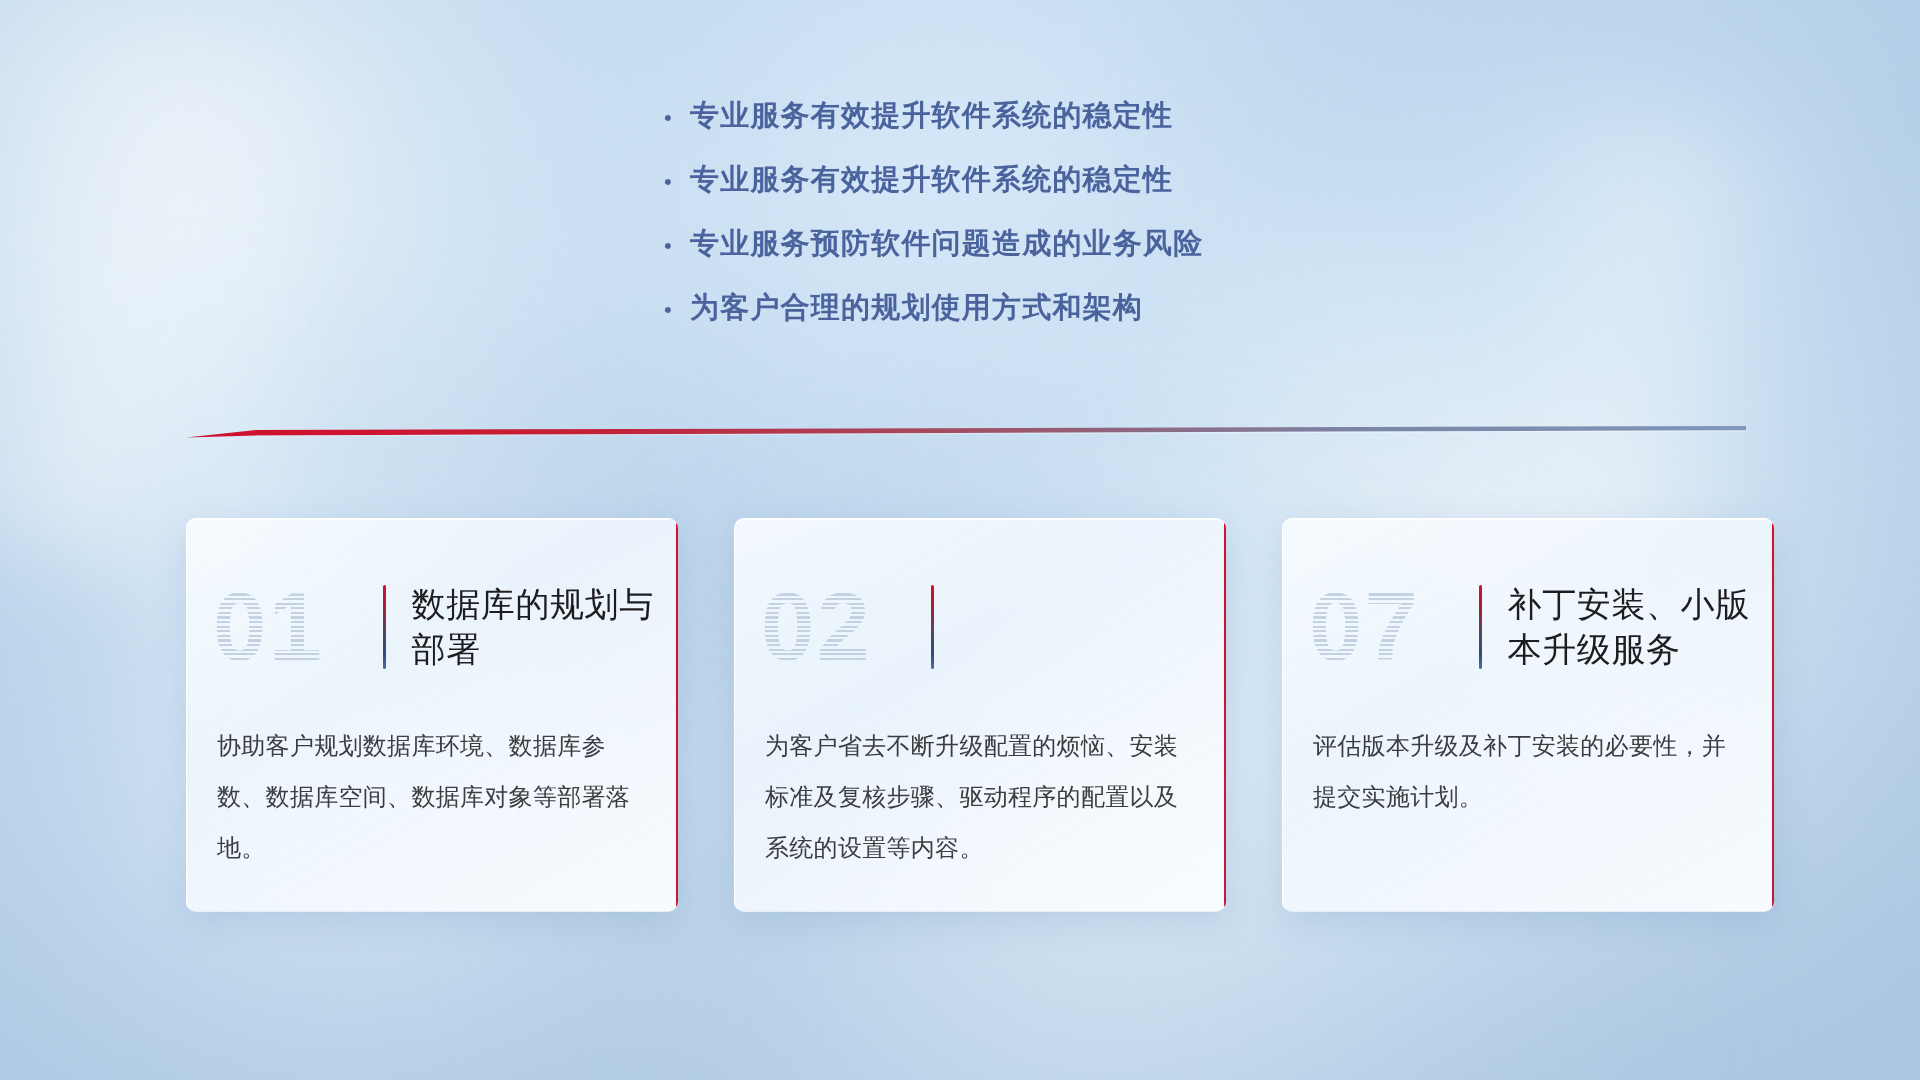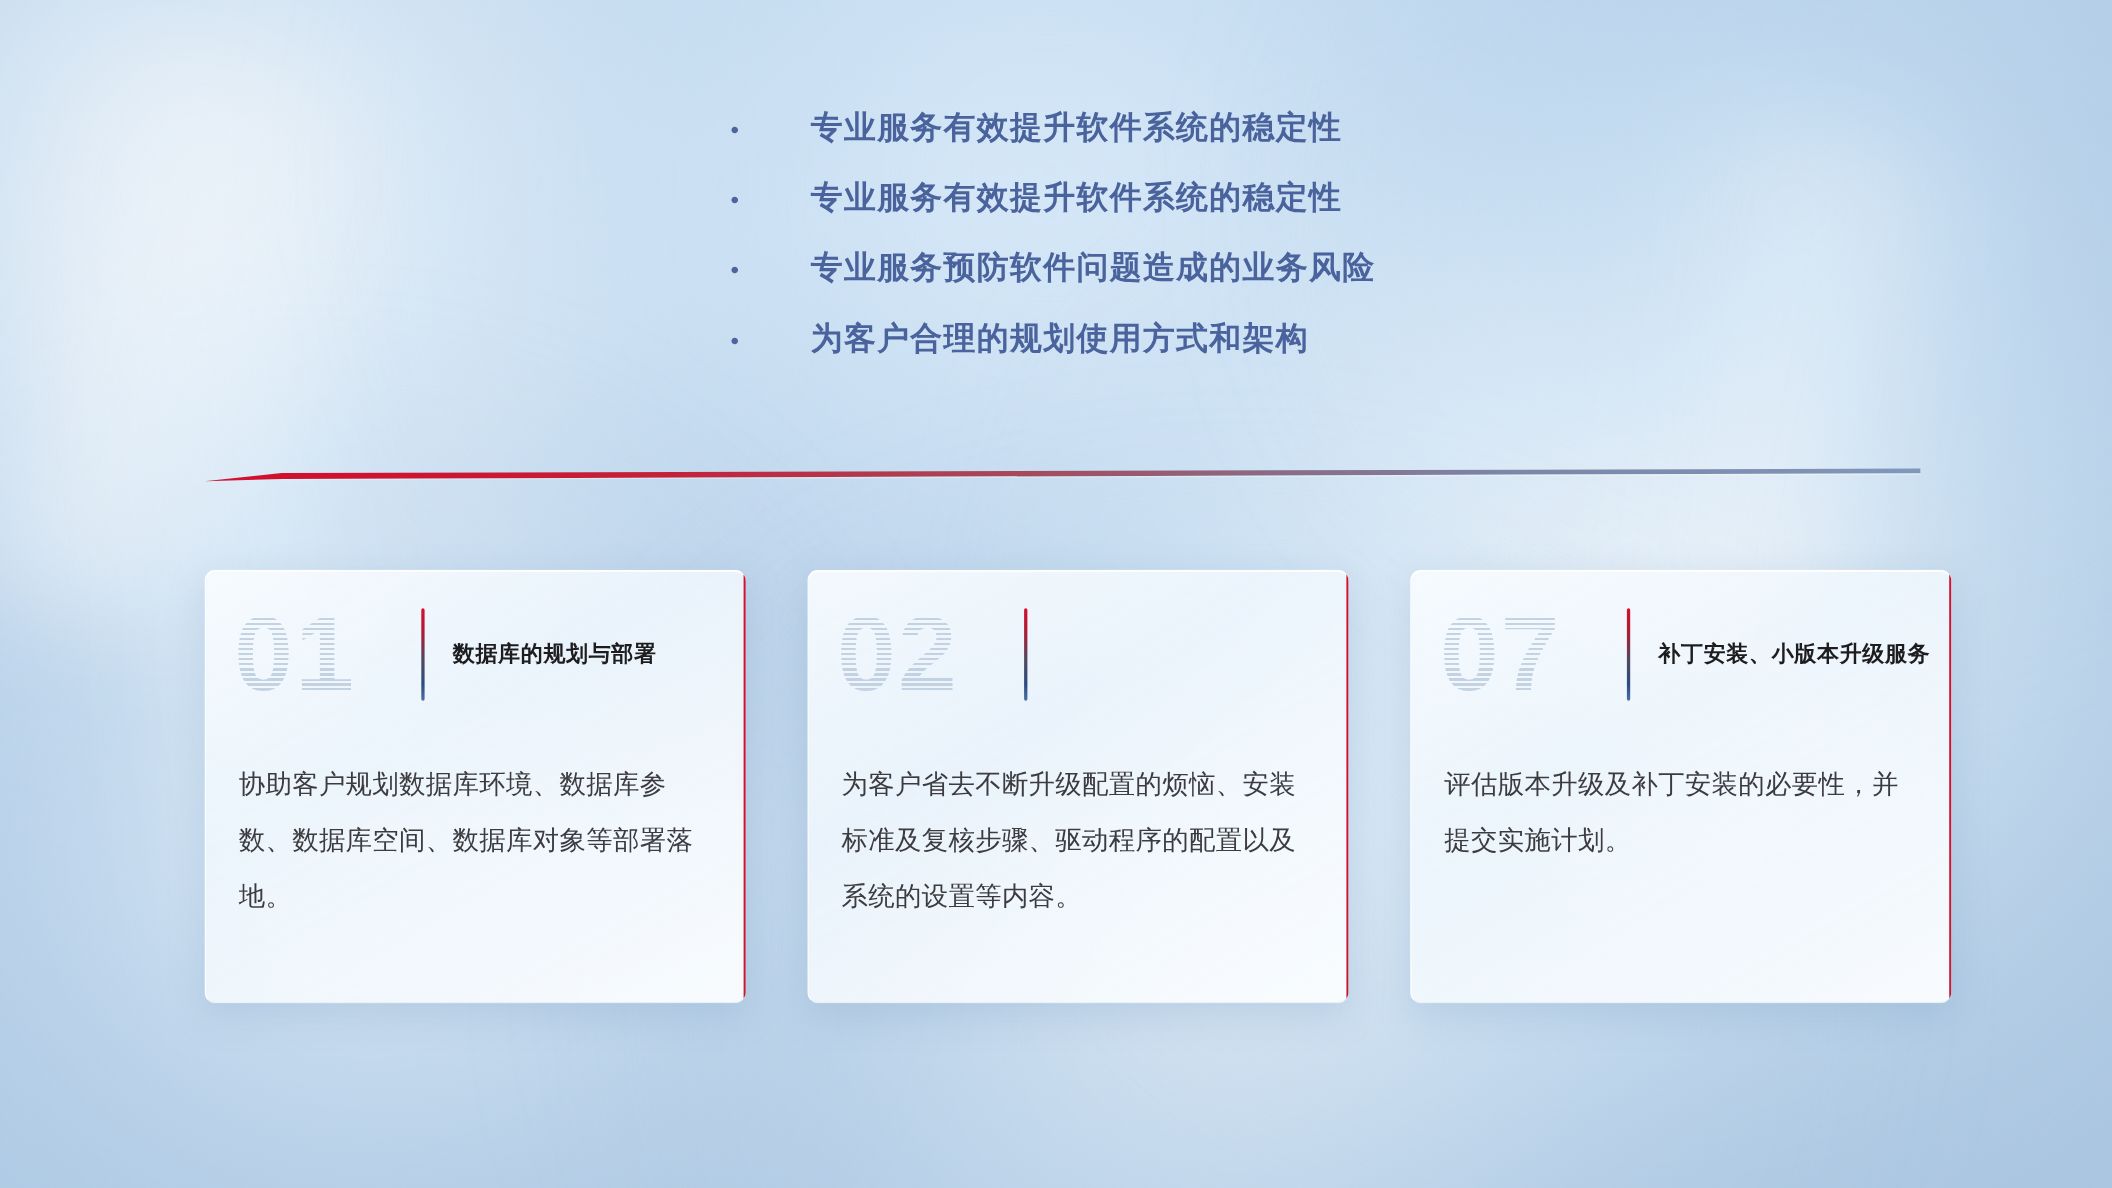--- a/index.html
+++ b/index.html
@@ -56,21 +56,20 @@
   }
   .bullet-dot {
     width:30px; flex:0 0 30px;
     color:#4d649c; font-size:22px; line-height:1;
     text-align:left; padding-left:4px;
   }
   .bullet-text {
     font-size:29px; letter-spacing:1.2px;
     color:#4a639d; font-weight:600;
     white-space:nowrap;
-    margin-left:47px;
   }
 
   
   .divider-wrap {
     position:absolute; left:186px; top:424px; width:1560px; height:22px;
   }
   .divider {
     position:absolute; left:0; top:0; width:100%; height:22px;
   }
 
@@ -92,41 +91,42 @@
   }
   .card-accent {
     position:absolute; right:0; top:0; bottom:0; width:2.4px;
     background:linear-gradient(180deg, #d2102f 0%, #cf1330 62%, #c41a35 100%);
     border-radius:0 10px 10px 0;
   }
   .card-head {
     position:relative; height:152px;
     display:flex; align-items:center;
     padding:0 0 0 26px;
+    margin-top:32px;
   }
   .watermark {
     position:relative;
     width:160px; flex:0 0 160px;
     height:104px;
     font-size:96px; font-weight:700; letter-spacing:2px;
     line-height:104px;
     color:#a8bdd3;
     opacity:.62;
     -webkit-mask-image:repeating-linear-gradient(180deg, #000 0px, #000 2.2px, rgba(0,0,0,0) 2.2px, rgba(0,0,0,0) 4.6px);
     mask-image:repeating-linear-gradient(180deg, #000 0px, #000 2.2px, rgba(0,0,0,0) 2.2px, rgba(0,0,0,0) 4.6px);
   }
   .title-bar {
     width:2.6px; height:84px; flex:0 0 2.6px;
     margin:0 26px 0 10px;
     background:linear-gradient(180deg, #d4102e 0%, #b01a34 24%, #4a4b63 58%, #2f4a7e 82%, #4a6fa8 100%);
     border-radius:2px;
     align-self:center;
   }
   .card-title {
-    font-size:20px; font-weight:700; color:#1d1d1f;
+    font-size:34px; font-weight:400; color:#1d1d1f;
     line-height:1.32; letter-spacing:.6px;
   }
   .card-body {
     padding:18px 34px 0 30px;
     font-size:24px; line-height:2.12;
     color:#3c3c40; letter-spacing:.3px;
   }
 </style>
 </head>
 <body>

